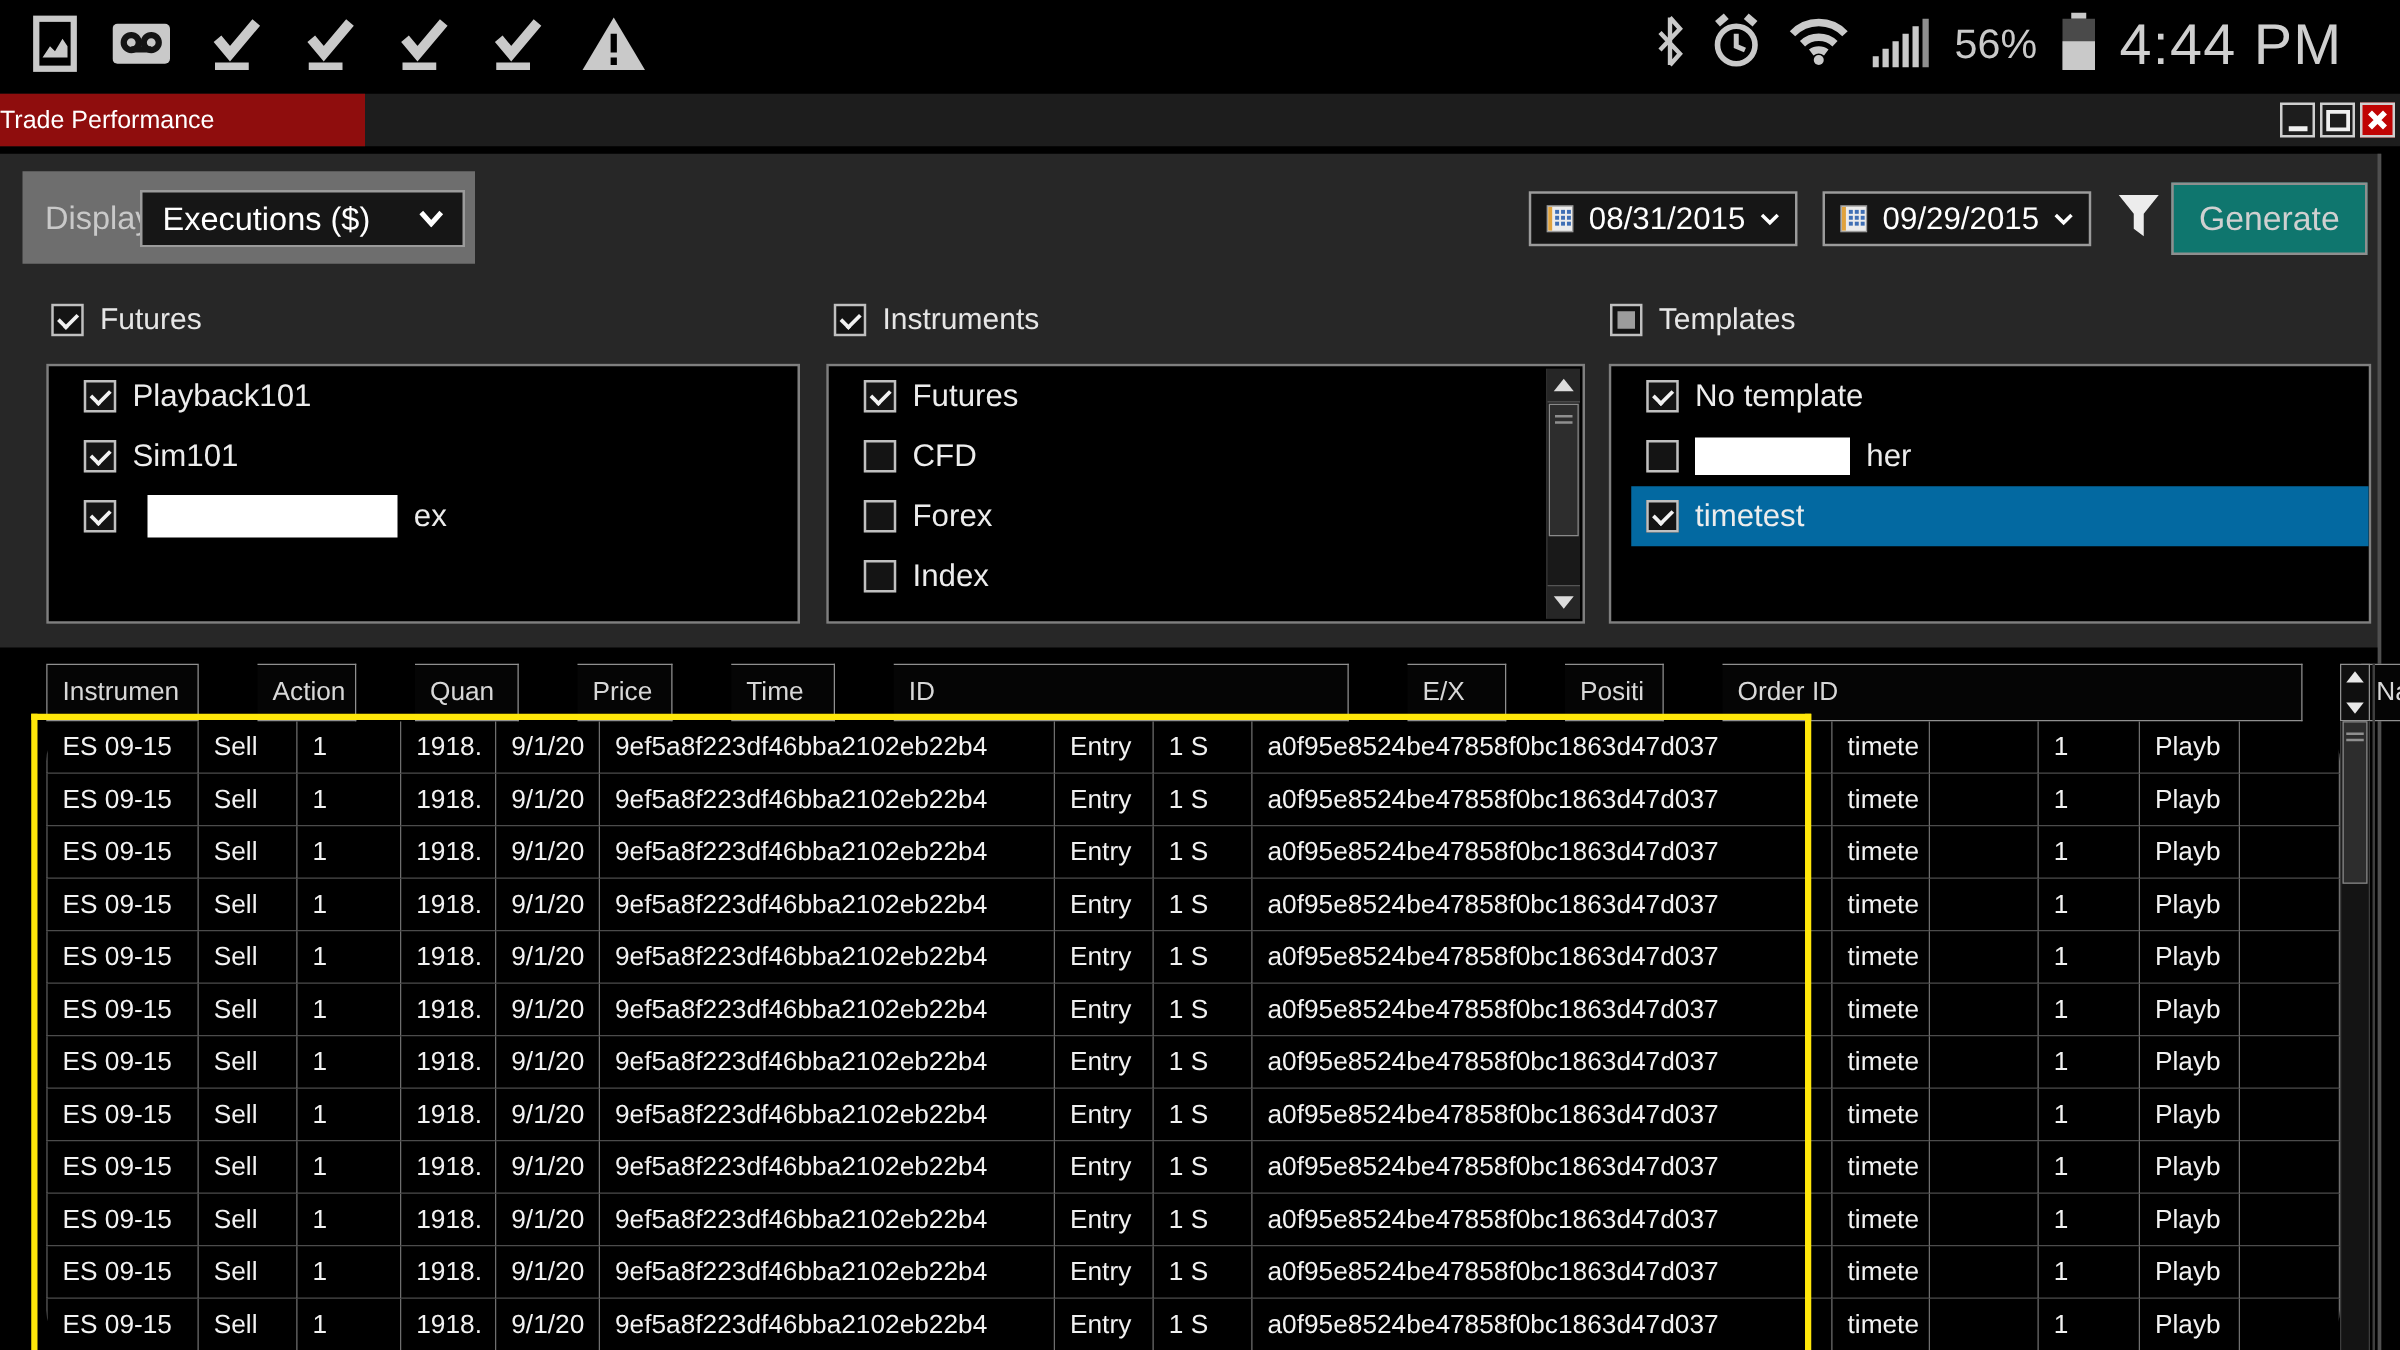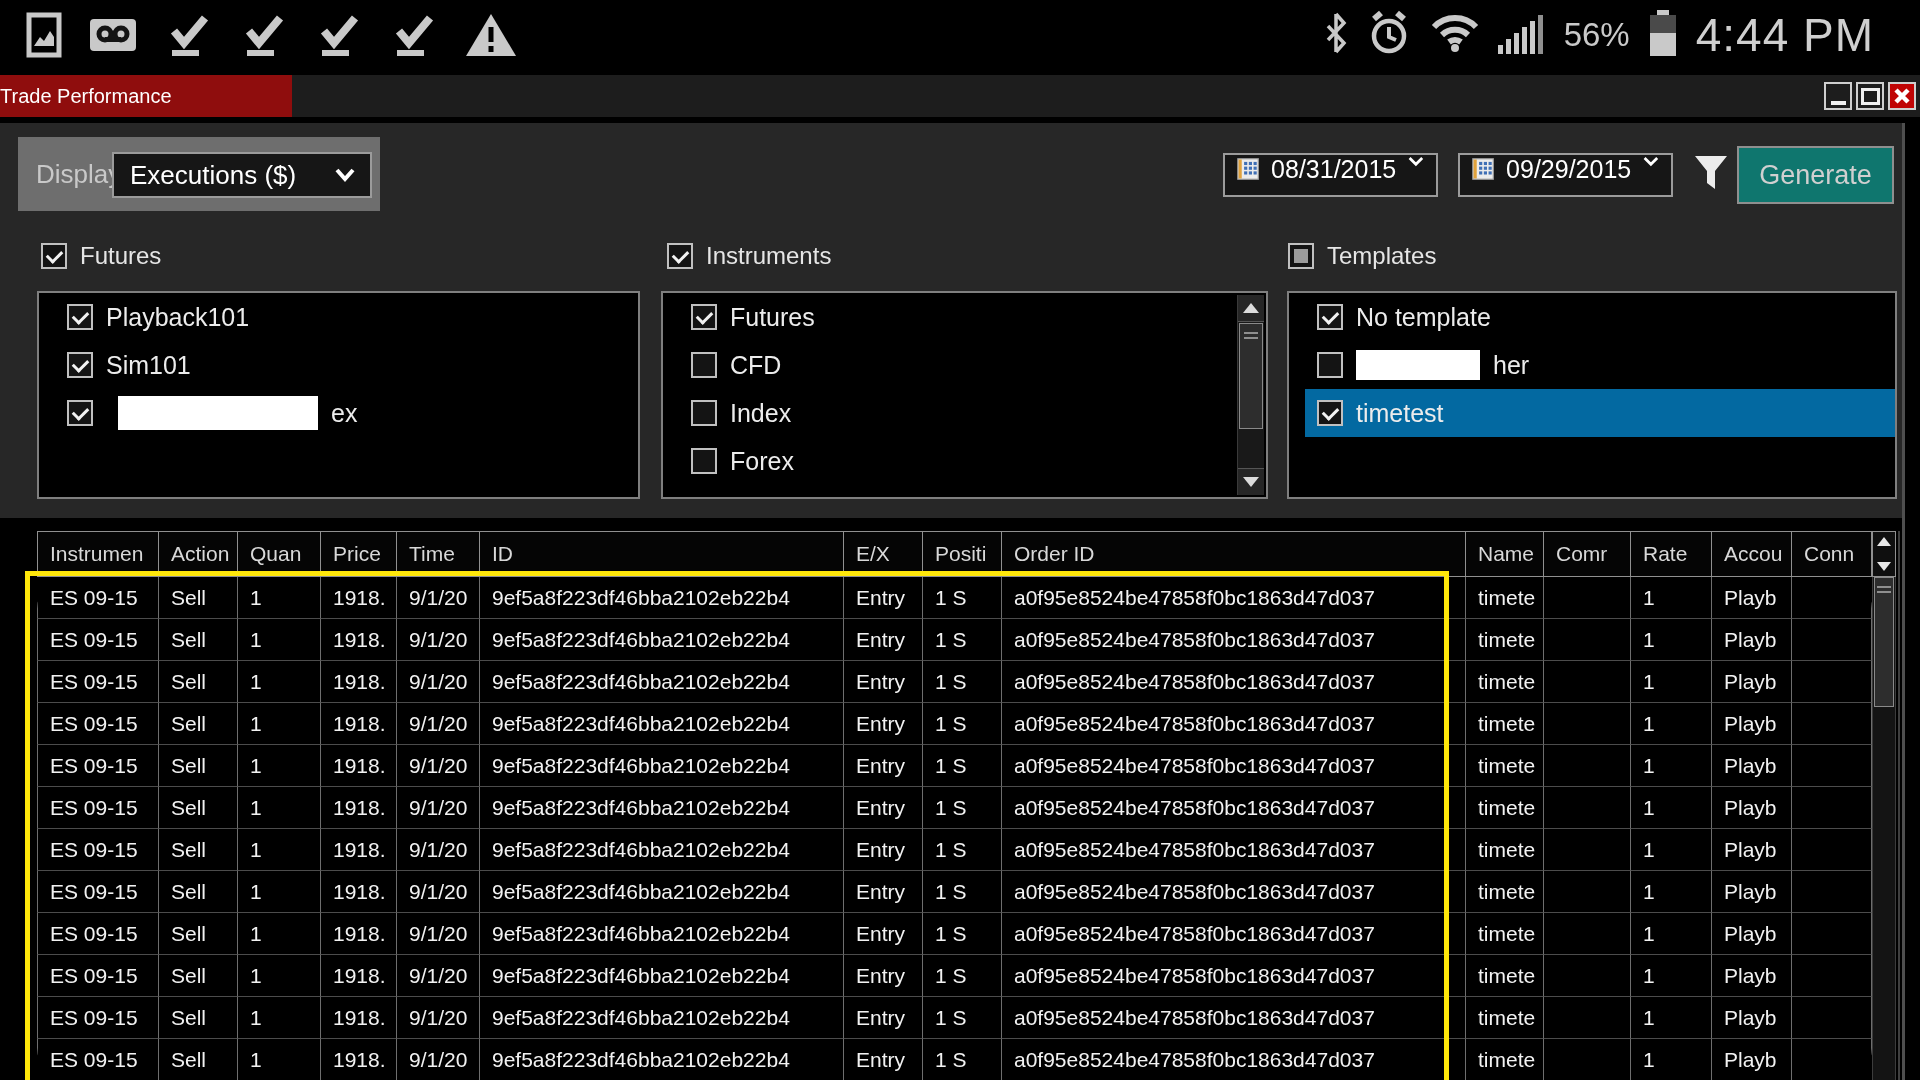--- a/index.html
+++ b/index.html
@@ -20,21 +20,21 @@
   .btn-close{left:1888px;background:#c00404;}
   .glyph-min{width:15px;height:4px;background:#f0f0f0;margin-top:14px;}
   .glyph-max{width:13px;height:11px;border:3px solid #f0f0f0;}
   
   .main{position:absolute;left:0;top:123px;width:1902px;bottom:0;background:#272727;border-right:3px solid #4f4f4f;}
   
   .display-panel{position:absolute;left:18px;top:14px;width:362px;height:74px;background:#6e6e6e;}
   .display-label{position:absolute;left:18px;top:22px;font-size:26px;color:#cscscs;color:#c9c9c9;}
   .dropdown{position:absolute;left:94px;top:15px;width:260px;height:46px;background:#161616;border:2px solid #9b9b9b;box-sizing:border-box;display:flex;align-items:center;padding:0 14px 0 16px;}
   .dropdown .dd-text{color:#fff;font-size:26px;flex:1;white-space:nowrap;overflow:hidden;}
-  .date-box{position:absolute;top:30px;width:215px;height:44px;background:#161616;border:2px solid #9b9b9b;box-sizing:border-box;display:flex;align-items:flex-start;gap:12px;padding:0 12px;}
+  .date-box{position:absolute;top:30px;width:215px;height:44px;background:#161616;border:2px solid #9b9b9b;box-sizing:border-box;display:flex;align-items:center;gap:12px;padding:0 12px;}
   .date-box .db-text{color:#fff;font-size:25px;flex:1;white-space:nowrap;}
   .date-from{left:1223px;} .date-to{left:1458px;}
   .funnel{position:absolute;left:1694px;top:32px;}
   .generate-btn{position:absolute;left:1737px;top:23px;width:157px;height:58px;background:#0f766e;border:2px solid #8f8f8f;box-sizing:border-box;color:#d0d0d0;font-size:27px;display:flex;align-items:center;justify-content:center;}
   
   .sec-header{position:absolute;top:119px;display:flex;align-items:center;gap:13px;}
   .sh-accounts{left:41px;} .sh-instruments{left:667px;} .sh-templates{left:1288px;}
   .sec-header .sec-label{color:#e6e6e6;font-size:24px;}
   
   .cb{width:26px;height:26px;box-sizing:border-box;border:2px solid #c0c0c0;background:#141414;position:relative;flex:none;display:inline-block;}
@@ -57,21 +57,21 @@
   .sb-arrow.down{bottom:0;border-top:1px solid #555;}
   .tri-up{width:0;height:0;border-left:8px solid transparent;border-right:8px solid transparent;border-bottom:10px solid #dcdcdc;}
   .tri-down{width:0;height:0;border-left:8px solid transparent;border-right:8px solid transparent;border-top:10px solid #dcdcdc;}
   .sb-thumb{position:absolute;left:1px;right:1px;background:#2d2d2d;border:1px solid #8a8a8a;}
   .lb-instruments .sb-thumb{top:28px;height:104px;}
   .grips{position:absolute;left:50%;transform:translateX(-50%);top:8px;width:14px;}
   .grips i{display:block;height:2px;background:#8f8f8f;margin-bottom:3px;}
   
   .table-panel{position:absolute;left:0;top:395px;right:0;bottom:0;background:#000;}
   .thead,.tr{display:grid;grid-template-columns:122px 79px 83px 76px 83px 364px 79px 79px 464px 78px 87px 81px 80px 80px;}
-  .thead{position:absolute;left:37px;top:13px;width:1835px;height:36px;}
+  .thead{position:absolute;left:37px;top:13px;width:1835px;height:36px;gap:47px;}
   .th{height:46px;line-height:44px;box-sizing:border-box;padding-left:12px;color:#d8d8d8;font-size:21px;white-space:nowrap;overflow:hidden;border:1px solid #909090;border-left:none;background:#050505;}
   .th:first-child{border-left:1px solid #909090;}
   .scroll-head{position:absolute;left:1872px;top:13px;width:24px;height:46px;background:#0f0f0f;border:1px solid #909090;box-sizing:border-box;display:flex;flex-direction:column;align-items:center;justify-content:space-between;padding:5px 0;}
   .scroll-head .tri-up{border-left-width:7px;border-right-width:7px;border-bottom-width:9px;border-bottom-color:#e8e8e8;}
   .scroll-head .tri-down{border-left-width:7px;border-right-width:7px;border-top-width:9px;border-top-color:#e8e8e8;}
   .tbody{position:absolute;left:37px;top:59px;width:1835px;bottom:0;overflow:hidden;border-radius:32px;}
   .tr{height:42px;}
   .td{height:42px;line-height:41px;box-sizing:border-box;padding-left:12px;color:#f2f2f2;font-size:21px;white-space:nowrap;overflow:hidden;border-right:1px solid #6e6e6e;border-bottom:1px solid #4c4c4c;}
   .td:first-child{border-left:1px solid #6e6e6e;}
   .table-scroll{position:absolute;left:1872px;top:59px;width:24px;bottom:0;background:#141414;border-left:1px solid #3c3c3c;border-right:1px solid #3c3c3c;box-sizing:border-box;}
@@ -301,25 +301,25 @@
   <div class="list-item">
         <span class="cb checked"></span>
         <span class="li-label">Futures</span>
       </div>
       <div class="list-item">
         <span class="cb"></span>
         <span class="li-label">CFD</span>
       </div>
       <div class="list-item">
         <span class="cb"></span>
+        <span class="li-label">Forex</span>
+      </div>
+      <div class="list-item">
+        <span class="cb"></span>
         <span class="li-label">Index</span>
-      </div>
-      <div class="list-item">
-        <span class="cb"></span>
-        <span class="li-label">Forex</span>
       </div>
     </div>
 
   <div class="list-box lb-templates">
       <div class="list-item">
         <span class="cb checked"></span>
         <span class="li-label">No template</span>
       </div>
       <div class="list-item">
         <span class="cb"></span>

